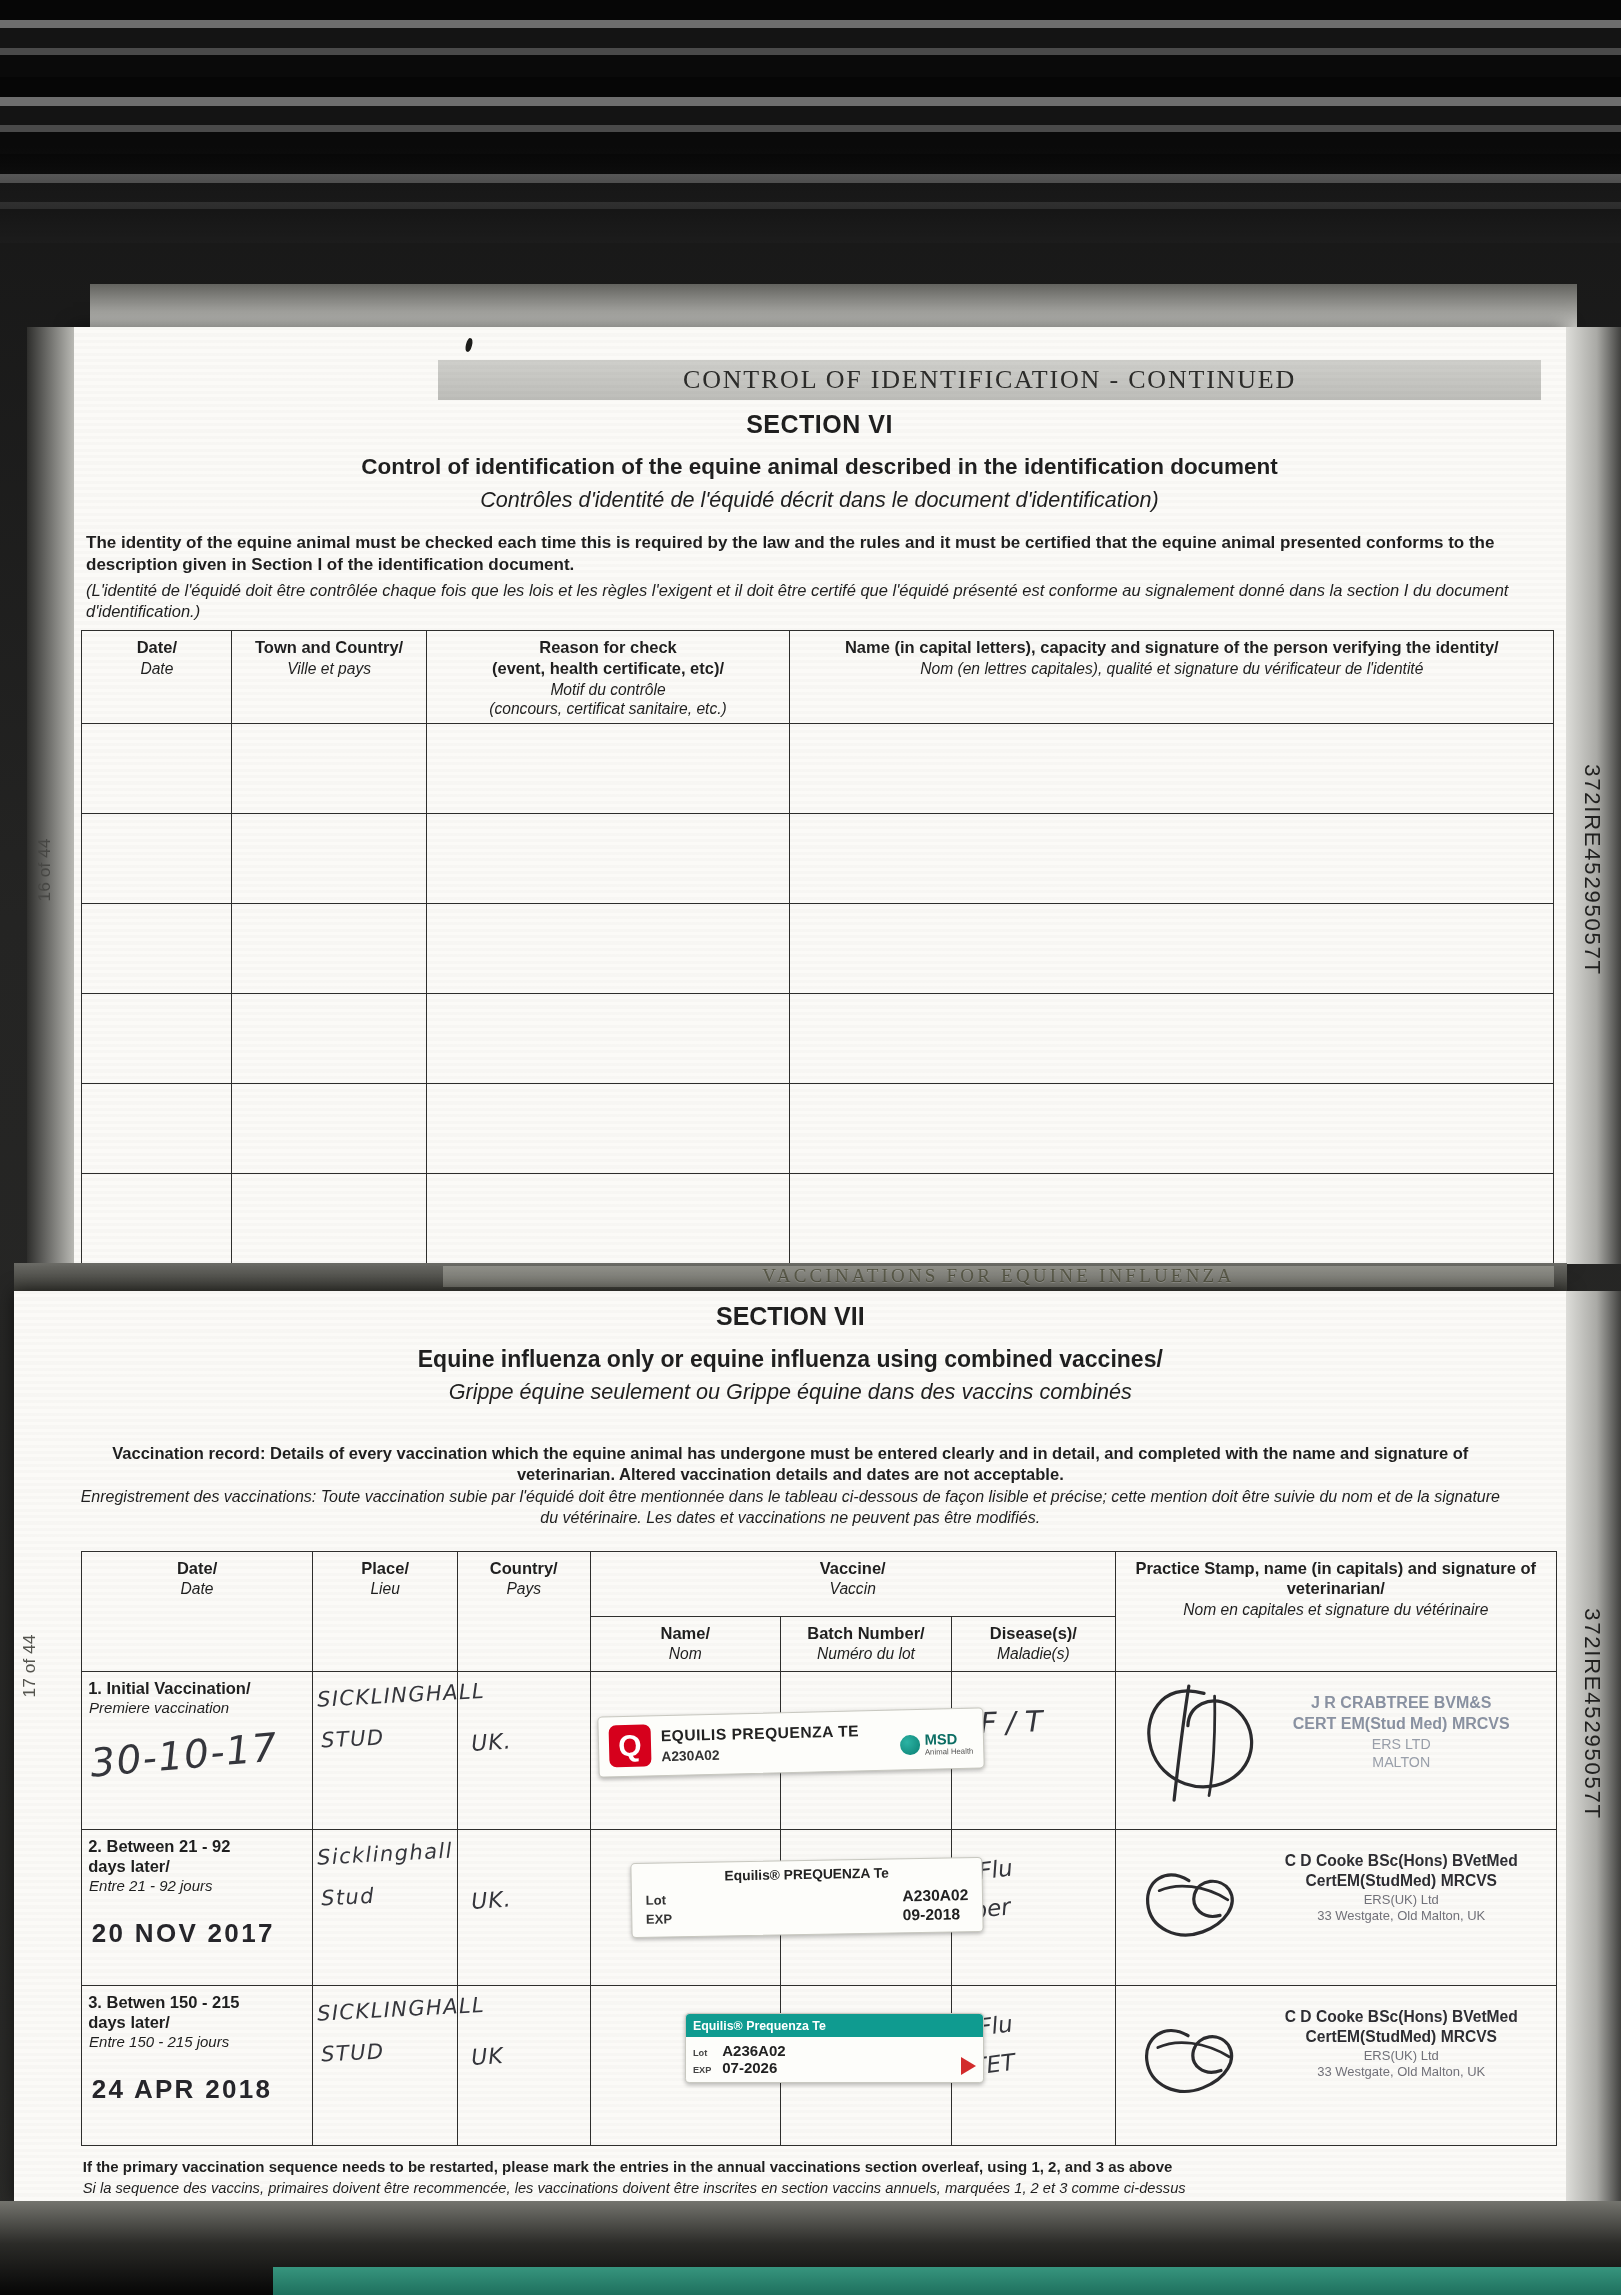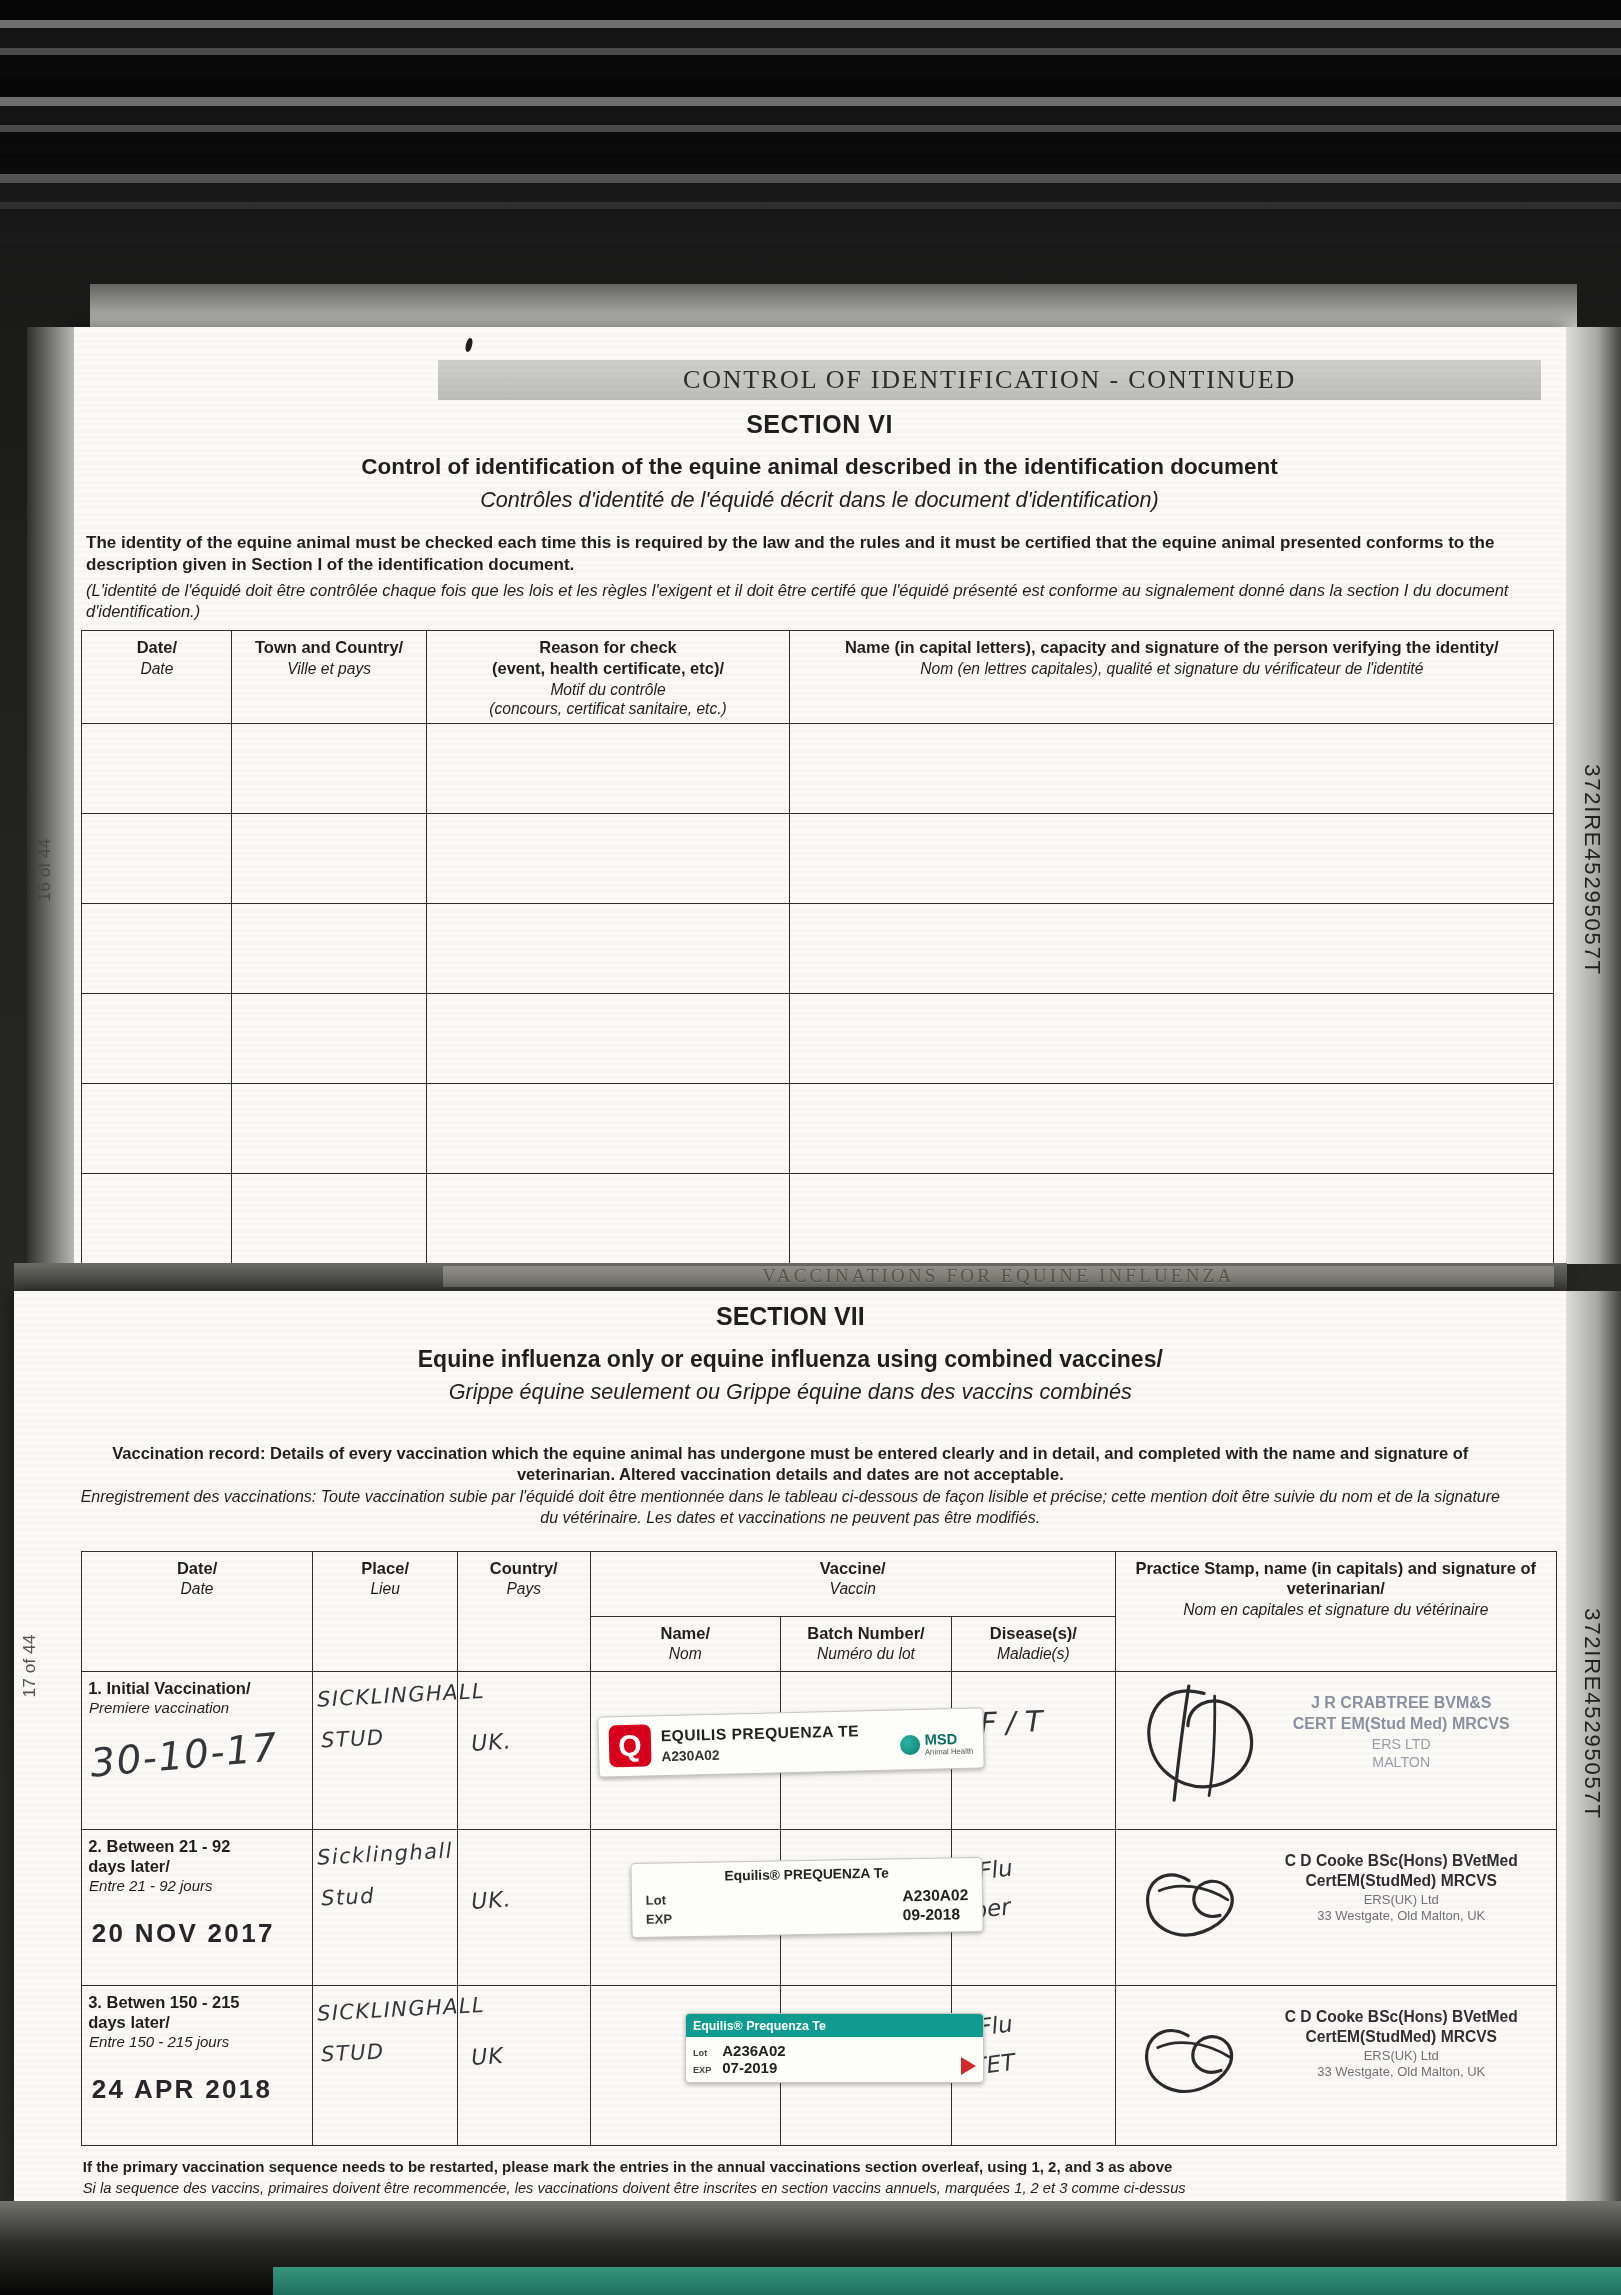--- a/index.html
+++ b/index.html
@@ -433,21 +433,21 @@
         <td>
           <div class="sticker sticker3">
             <div class="s3-head">Equilis® Prequenza Te</div>
             <div class="s3-body">
               <div class="s3-row">
                 <span class="s3-lot-label">Lot</span>
                 <span class="s3-val">A236A02</span>
               </div>
               <div class="s3-row">
                 <span class="s3-lot-label">EXP</span>
-                <span class="s3-val">07-2019</span>
+                <span class="s3-val">07-2026</span>
               </div>
               <div class="s3-tri"></div>
             </div>
           </div>
         </td>
         <td></td>
         <td>
           <div class="hand hw-dis d1">Flu</div>
           <div class="hand hw-dis d2">TET</div>
         </td>

